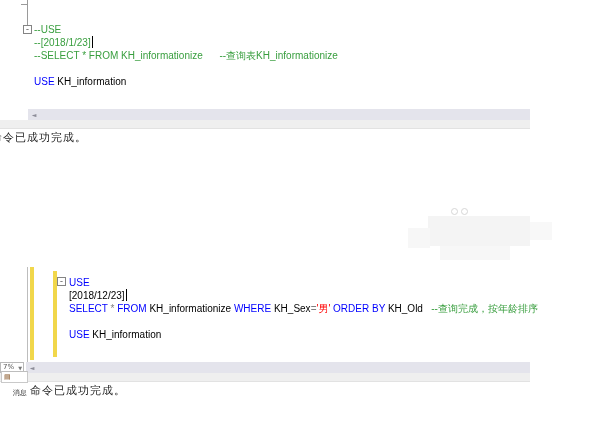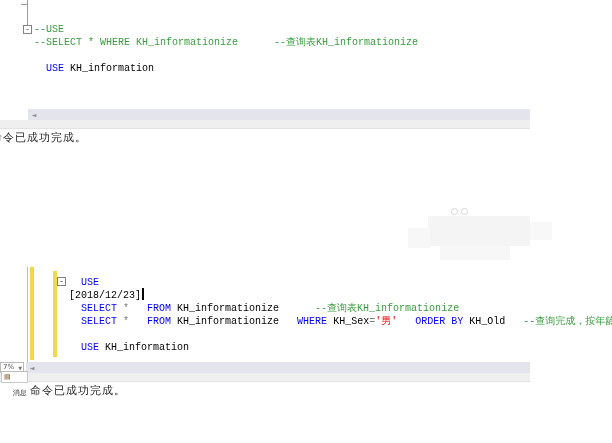--- a/index.html
+++ b/index.html
@@ -5,25 +5,25 @@
   :root{
     --comment:#389e3e; --keyword:#0000ff; --string:#ff0000; --operator:#7f7f7f;
     --plain:#000000; --change_bar:#f1d74b; --scroll_track:#e4e4ec; --tabstrip:#efefef;
   }
   *{margin:0;padding:0;box-sizing:border-box;}
   html,body{background:#ffffff;}
   .page{position:relative;width:612px;height:443px;background:#fff;overflow:hidden;
         font-family:"DejaVu Sans",sans-serif;}
   .editor{position:absolute;left:0;width:612px;}
   
-  .code{position:absolute;font-family:Liberation Mono, monospace;
+  .code{position:absolute;font-family:Liberation Sans, sans-serif;
         font-size:10px;line-height:13px;color:var(--plain);}
   .code-line{height:13px;white-space:pre;}
   .tok-comment{color:var(--comment);}
-  .tok-kw{color:var(--keyword);margin-left:12px;}
+  .tok-kw{color:var(--keyword);}
   .tok-plain{color:var(--plain);}
   .tok-op{color:var(--operator);}
   .tok-str{color:var(--string);}
   .tok-cursor{display:inline-block;width:1.5px;height:12px;background:#000;
               vertical-align:middle;margin-left:1px;margin-top:-2px;}
   
   .fold-vline{position:absolute;width:1px;background:#9a9a9a;}
   .fold-frag{position:absolute;width:7px;height:5px;border-bottom:1px solid #9a9a9a;}
   .minus-box{position:absolute;width:9px;height:9px;border:1px solid #848484;background:#fff;
              font-size:9px;line-height:6px;text-align:center;color:#555;
@@ -54,21 +54,22 @@
 <div class="page">
 
   <section class="editor" style="top:0;height:145px;">
     <div class="fold-vline" style="left:27px;top:0;height:25px;"></div>
     <div class="fold-frag" style="left:21px;top:0;"></div>
     <div class="minus-box" style="left:23px;top:25px;">
       <span>-</span>
     </div>
     <div class="code" style="left:34px;top:23px;">
         <div class="code-line"><span class="tok-comment">--USE</span></div>
-        <div class="code-line"><span class="tok-comment">--SELECT * WHERE KH_informationize      --查询表KH_informationize</span></div>
+        <div class="code-line"><span class="tok-comment">--[2018/1/23]</span><span class="tok-cursor"></span></div>
+        <div class="code-line"><span class="tok-comment">--SELECT * FROM KH_informationize      --查询表KH_informationize</span></div>
         <div class="code-line"></div>
         <div class="code-line"><span class="tok-kw">USE</span><span class="tok-plain"> KH_information</span></div>
       </div>
     <div class="hscroll" style="left:28px;top:109px;width:502px;">
       <span class="scroll-arrow">◄</span>
     </div>
     <div class="tabstrip" style="left:0;top:120px;width:530px;"></div>
     <div class="message" style="left:-9px;top:130px;">命令已成功完成。</div>
   </section>
 
@@ -82,21 +83,20 @@
   <section class="editor" style="top:260px;height:183px;">
     <div class="fold-vline" style="left:27px;top:7px;height:95px;background:#bdbdbd;"></div>
     <div class="ybar" style="left:30px;top:7px;height:93px;"></div>
     <div class="ybar" style="left:53px;top:11px;height:86px;"></div>
     <div class="minus-box" style="left:57px;top:17px;">
       <span>-</span>
     </div>
     <div class="code" style="left:69px;top:16px;">
         <div class="code-line"><span class="tok-kw">USE</span></div>
         <div class="code-line"><span class="tok-plain">[2018/12/23]</span><span class="tok-cursor"></span></div>
-        <div class="code-line"><span class="tok-kw">SELECT</span><span class="tok-plain"> </span><span class="tok-op">*</span><span class="tok-plain"> </span><span class="tok-kw">FROM</span><span class="tok-plain"> KH_informationize      </span><span class="tok-comment">--查询表KH_informationize</span></div>
         <div class="code-line"><span class="tok-kw">SELECT</span><span class="tok-plain"> </span><span class="tok-op">*</span><span class="tok-plain"> </span><span class="tok-kw">FROM</span><span class="tok-plain"> KH_informationize </span><span class="tok-kw">WHERE</span><span class="tok-plain"> KH_Sex</span><span class="tok-op">=</span><span class="tok-str">'男'</span><span class="tok-plain"> </span><span class="tok-kw">ORDER BY</span><span class="tok-plain"> KH_Old   </span><span class="tok-comment">--查询完成，按年龄排序</span></div>
         <div class="code-line"></div>
         <div class="code-line"><span class="tok-kw">USE</span><span class="tok-plain"> KH_information</span></div>
       </div>
 
     <div class="zoom-box" style="top:102px;">
       <span>7%</span>
       <span class="dd">▼</span>
     </div>
     <div class="hscroll" style="left:26px;top:102px;width:504px;">

